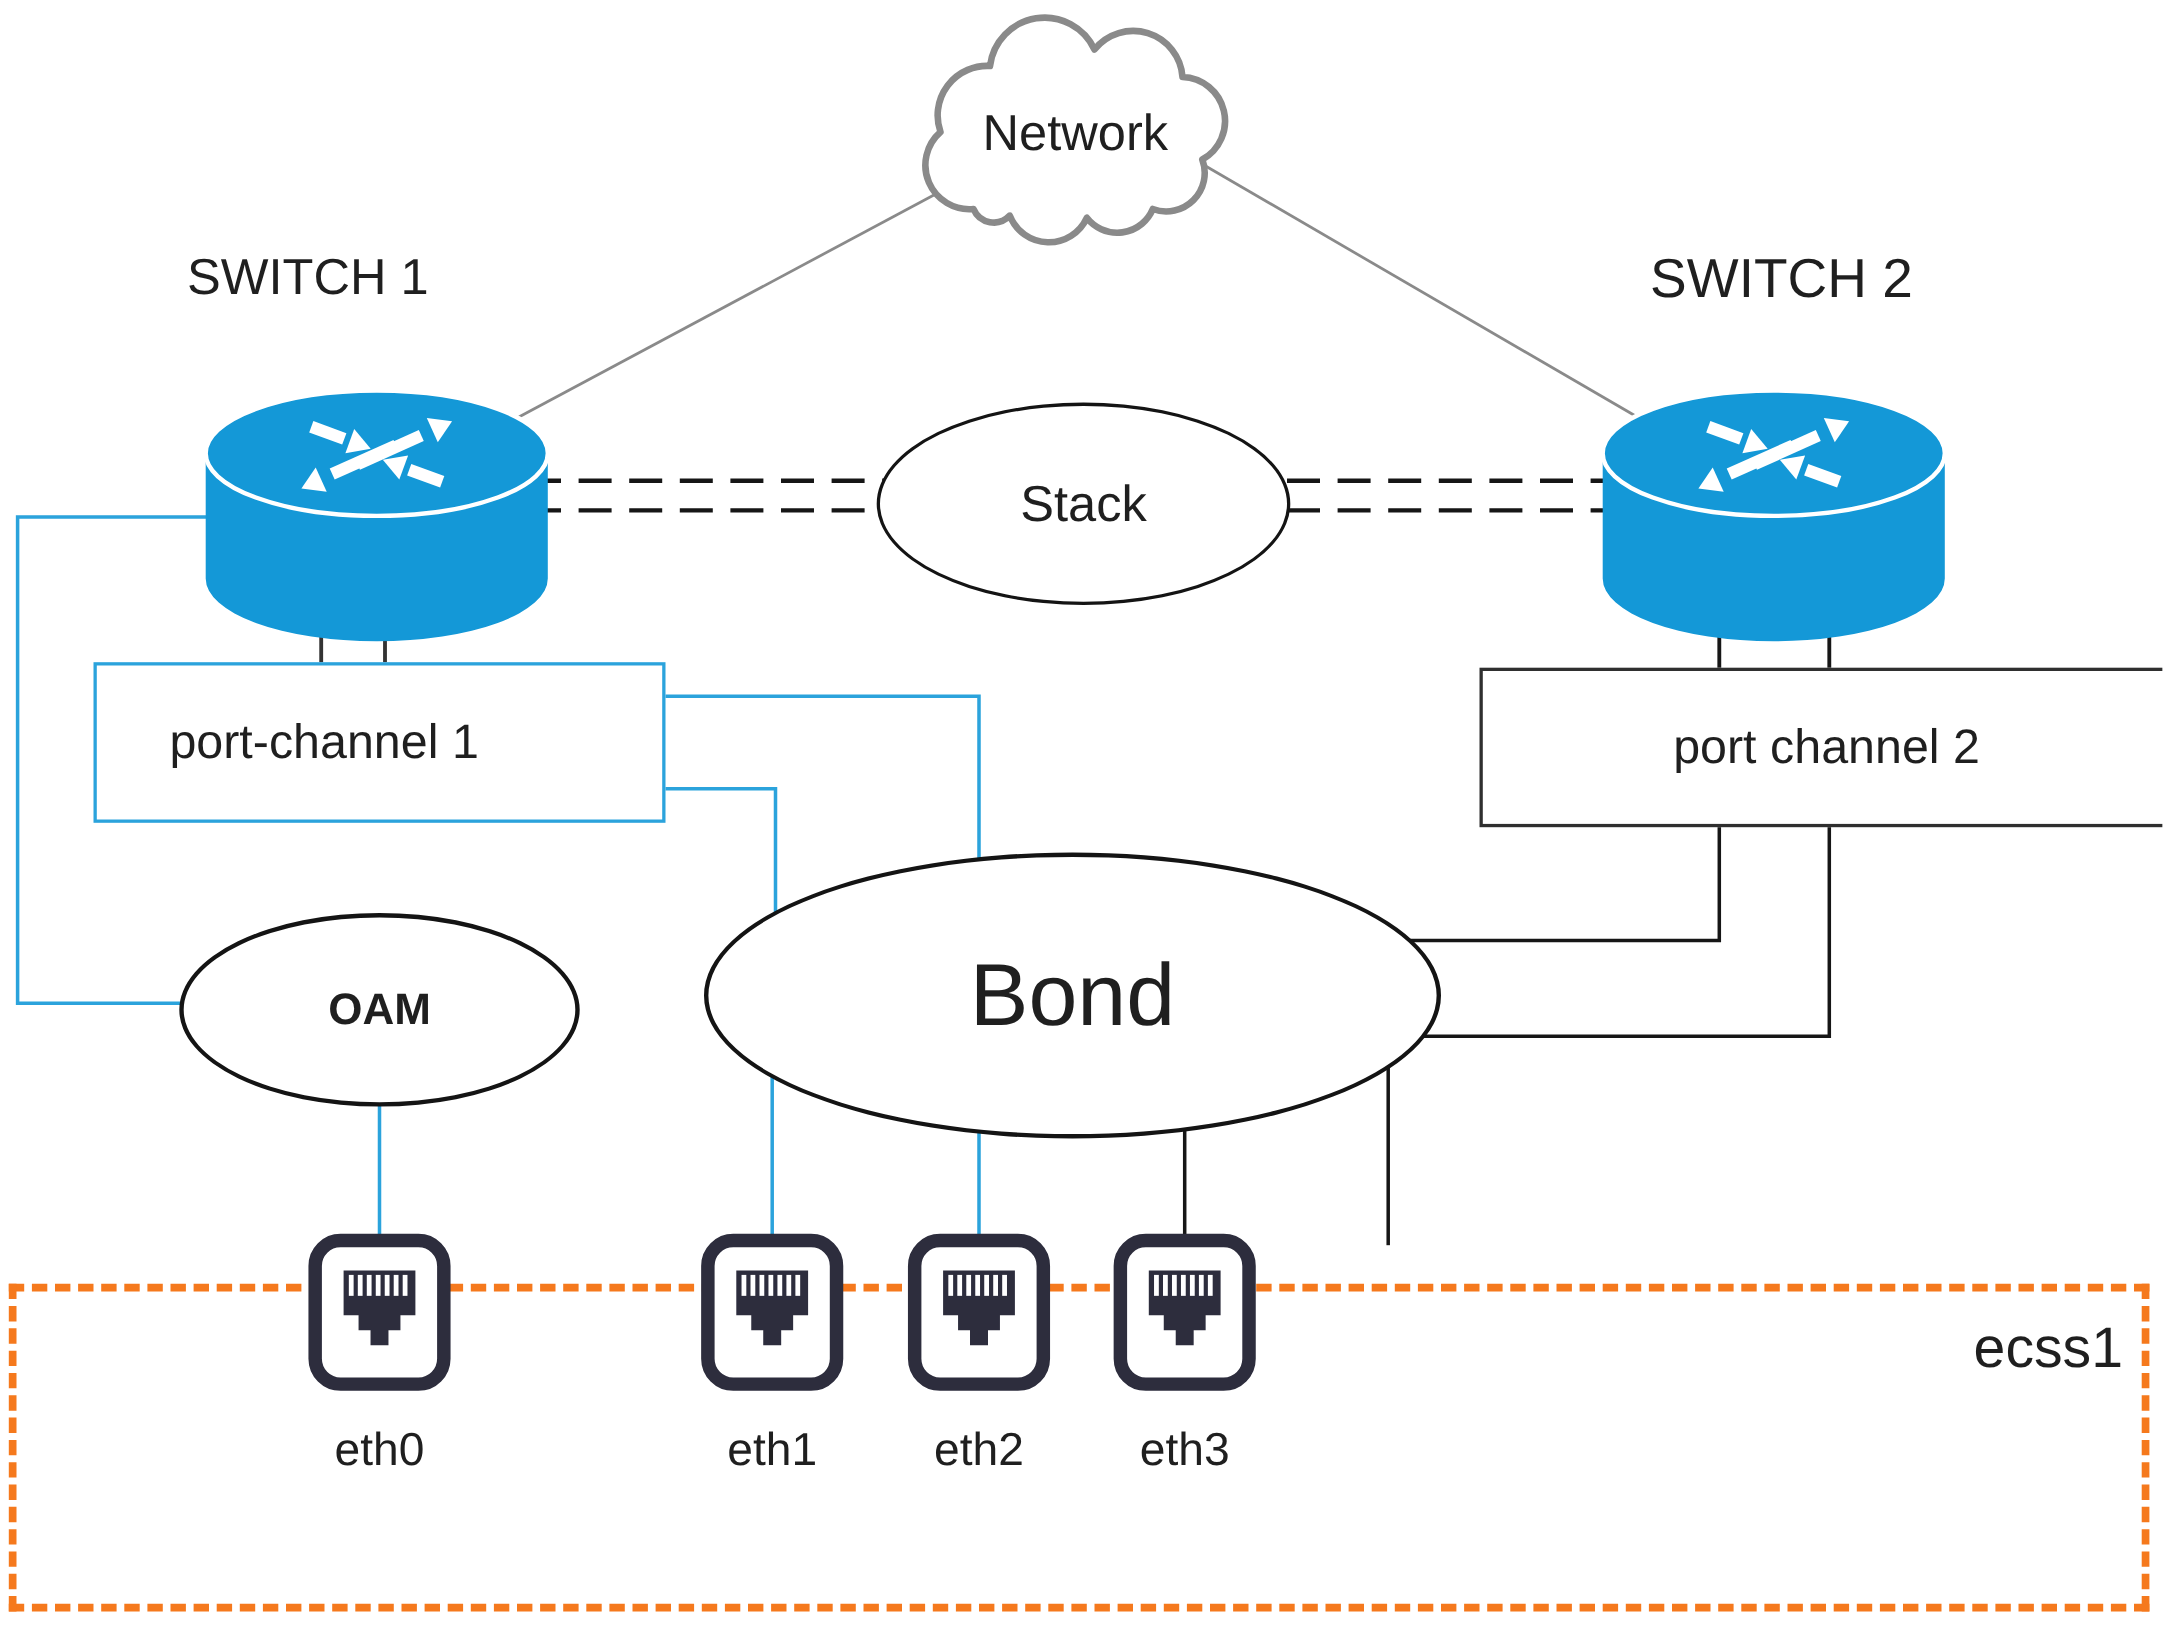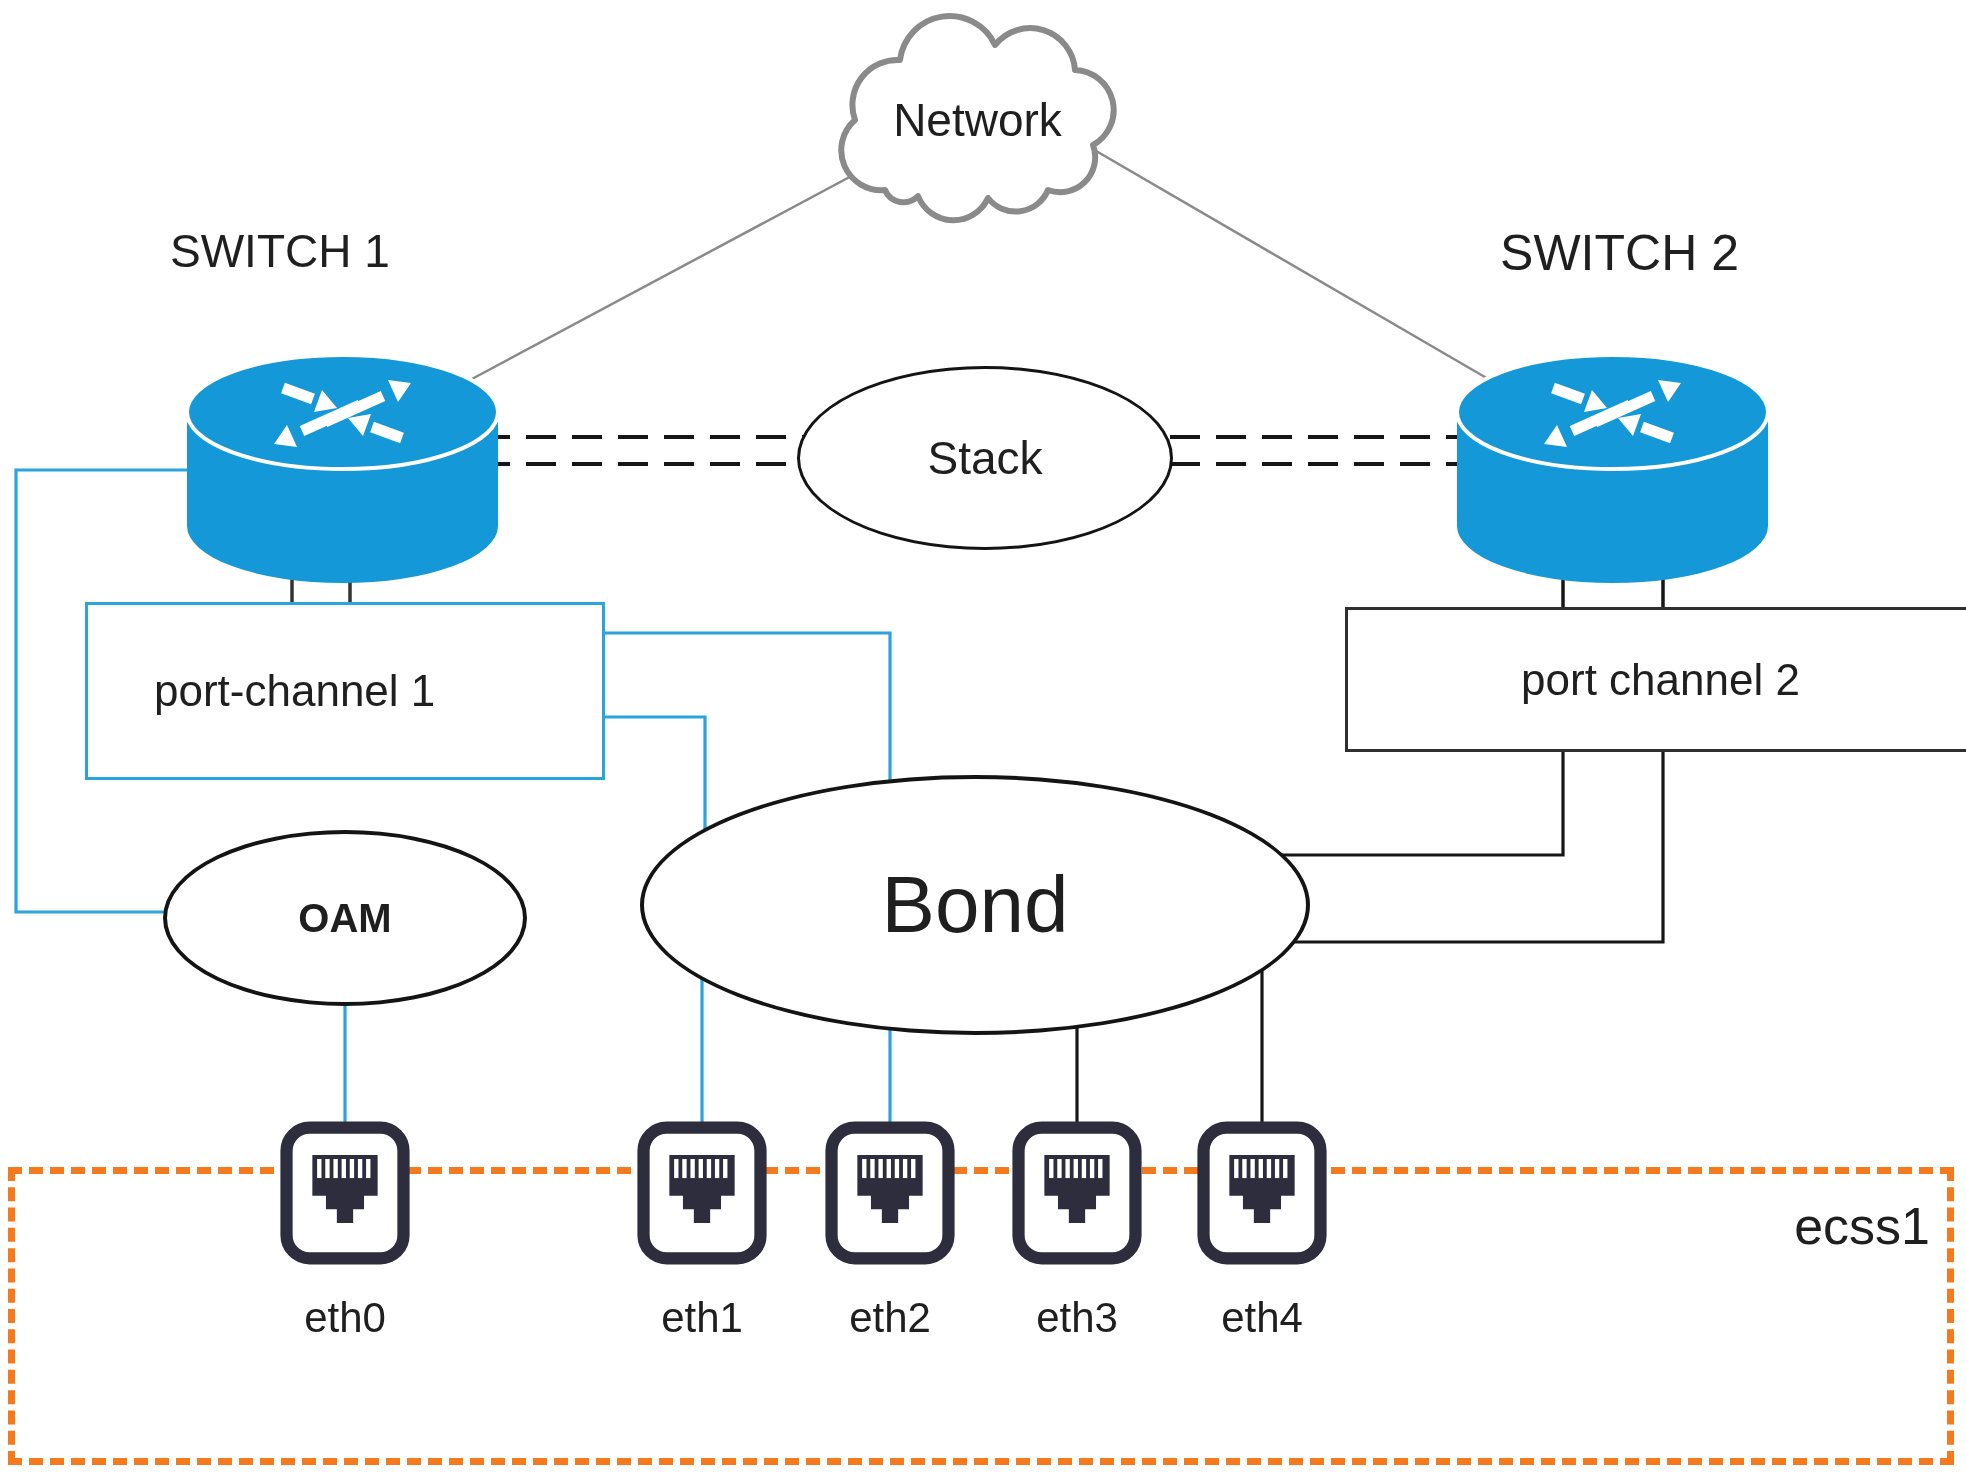--- a/index.html
+++ b/index.html
@@ -7,21 +7,21 @@
     position:relative;width:1966px;height:1477px;background:#ffffff;
     font-family:"Liberation Sans", sans-serif;color:#1f1f1f;overflow:hidden;
   }
   .wires{position:absolute;left:0;top:0;z-index:1;}
   .node{
     position:absolute;background:#ffffff;display:flex;align-items:center;
     box-sizing:border-box;z-index:2;color:#1f1f1f;
   }
   .ellipse{border-radius:50%;justify-content:center;text-align:right;}
   .stack{left:797px;top:366px;width:376px;height:184px;border:3px solid #141414;font-size:46px;}
-  .pc1{left:85px;top:602px;width:520px;height:178px;border:3px solid #2BA3DC;font-size:44px;padding-left:66px;justify-content:flex-start;}
+  .pc1{left:85px;top:602px;width:520px;height:146px;border:3px solid #2BA3DC;font-size:44px;padding-left:66px;justify-content:flex-start;}
   .pc2{left:1345px;top:607px;width:631px;height:145px;border:3px solid #2f2f2f;font-size:44px;justify-content:center;}
   .oam{left:163px;top:830px;width:364px;height:176px;border:4px solid #141414;font-size:40px;font-weight:bold;}
   .bond{left:640px;top:775px;width:670px;height:260px;border:4px solid #141414;font-size:80px;}
   .cloud-svg{position:absolute;left:815px;top:0;width:330px;height:260px;z-index:2;}
   .switch-svg{position:absolute;width:315px;height:235px;z-index:2;}
   .switch1-svg{left:185px;top:350px;}
   .switch2-svg{left:1455px;top:350px;}
   .label{position:absolute;z-index:4;color:#1f1f1f;}
   .network-label{left:860px;top:93px;width:235px;text-align:center;font-size:46px;}
   .switch1-label{left:170px;top:224px;width:345px;font-size:46px;}
@@ -161,20 +161,14 @@
         <use href="#rj45"></use>
       </svg>
     <div class="plabel">eth2</div>
   </div>
   <div class="port" style="left:1009px">
     <svg viewBox="0 0 100 110">
         <use href="#rj45"></use>
       </svg>
     <div class="plabel">eth3</div>
   </div>
-  <div class="port" style="left:1194px">
-    <svg viewBox="0 0 100 110">
-        <use href="#rj45"></use>
-      </svg>
-    <div class="plabel">eth4</div>
-  </div>
 
 </div>
 
 </body></html>

